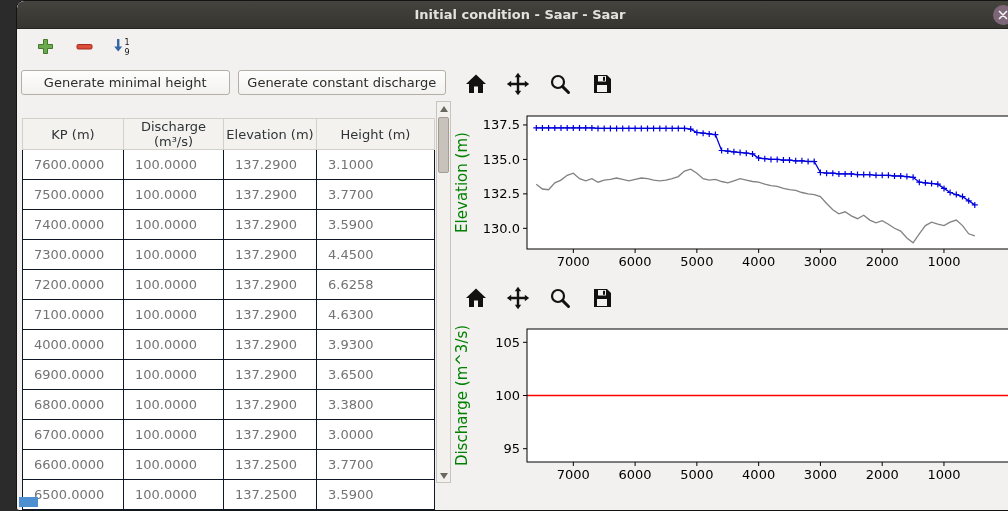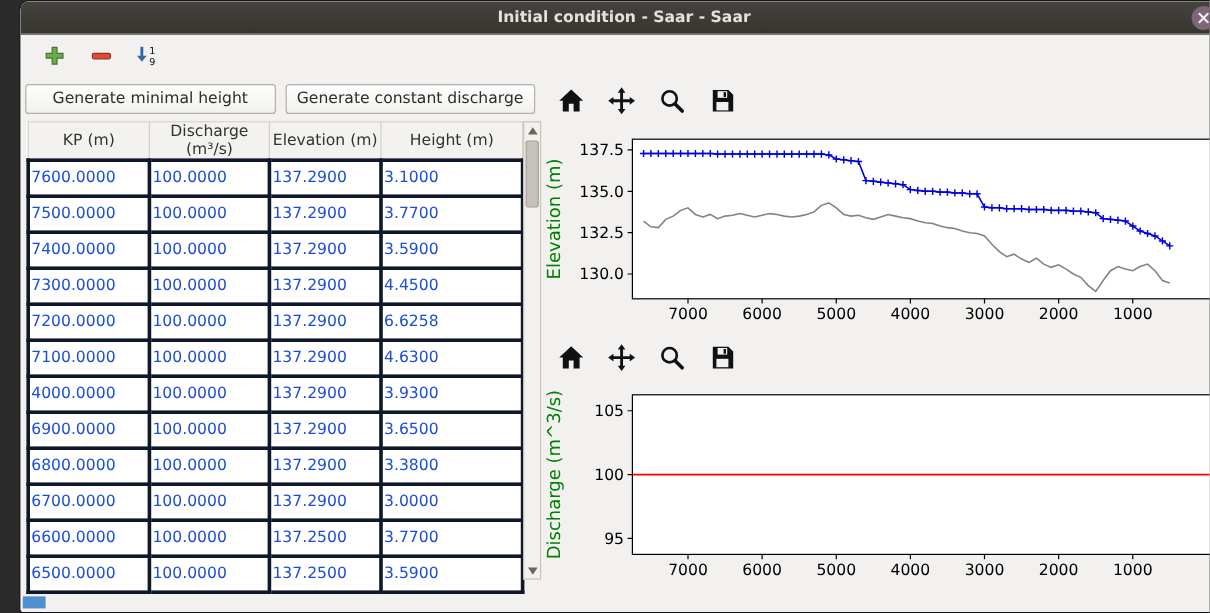--- a/index.html
+++ b/index.html
@@ -13,25 +13,25 @@
   .close-btn { position:absolute; right:10px; top:4px; width:20px; height:20px; border-radius:50%;
                background:#7d6677; display:flex; align-items:center; justify-content:center; cursor:pointer; }
   .main-toolbar { position:absolute; left:0; top:29px; height:33px; display:flex; align-items:center;
                   gap:15px; padding-left:16px; }
   .tool-btn { width:24px; height:24px; border:none; background:transparent; display:flex;
               align-items:center; justify-content:center; }
   .left-pane { position:absolute; left:0; top:62px; width:434px; bottom:0; }
   .gen-buttons { display:flex; gap:8px; padding:7px 5px 0 4px; }
   .gen-buttons button { flex:1; height:25px; font-size:13px; color:#2c2c2c; font-family:inherit;
                         background:linear-gradient(#fefefe,#f2f1ee); border:1px solid #b3afa7; border-radius:3px; }
-  .table-zone { position:absolute; left:5px; top:38px;border-radius:26px; }
+  .table-zone { position:absolute; left:5px; top:55px;border-radius:26px; }
   table { border-collapse:collapse; table-layout:fixed; width:412px; background:#fff; font-size:13px; }
   th { height:21px; background:#f4f2ef; border:1px solid #d3d0ca; font-weight:normal;
        color:#2e3436; text-align:center; }
-  td { height:30px; border:3px solid #0f172a; padding-left:1px; color:#1d4ed8; vertical-align:middle; }
+  td { height:30px; border:1px solid #0f172a; padding-left:11px; color:#737373; vertical-align:middle; }
   .vscrollbar { position:absolute; left:419px; top:38px; width:15px; height:382px;
                 background:#f3f1ee; border:1px solid #c8c4be; }
   .sb-arrow { position:absolute; left:0; width:13px; height:13px; display:flex;
               align-items:center; justify-content:center; }
   .sb-arrow.up { top:0; }
   .sb-arrow.down { bottom:0; }
   .tri-up { width:0; height:0; border-left:4px solid transparent; border-right:4px solid transparent;
             border-bottom:6px solid #6b675f; }
   .tri-down { width:0; height:0; border-left:4px solid transparent; border-right:4px solid transparent;
               border-top:6px solid #6b675f; }

